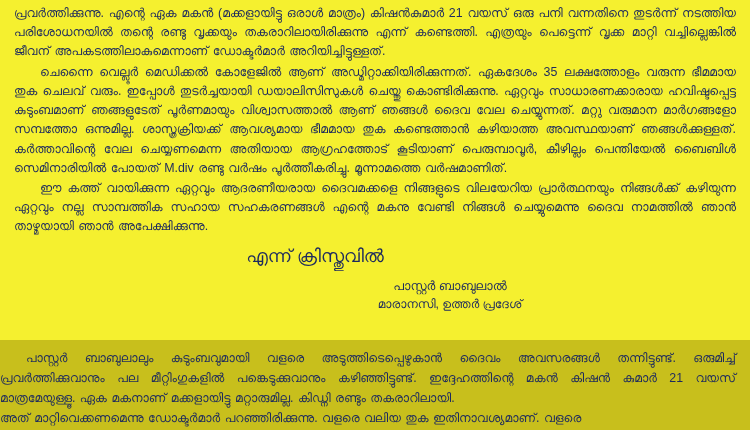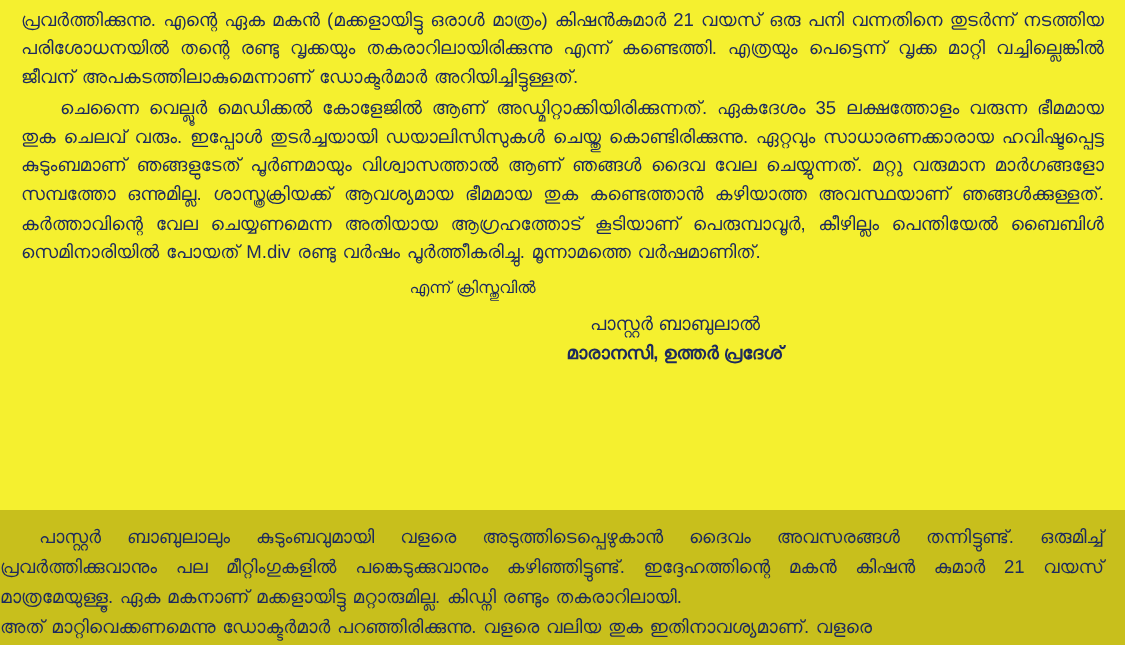--- a/index.html
+++ b/index.html
@@ -48,21 +48,21 @@
     text-align: justify;
     text-justify: inter-word;
     margin: 0 0 1px 0;
     word-spacing: 1px;
   }
   .para.indent {
     text-indent: 26px;
   }
   .sign-line {
     color: #1d2a5e;
-    font-size: 11px;
+    font-size: 18px;
     line-height: 1.55;
     text-align: center;
     margin: 6px 0 0 0;
     padding-right: 120px;
   }
   .sign-name {
     color: #1d2a5e;
     font-size: 12.6px;
     font-weight: normal;
     line-height: 1.5;
@@ -70,21 +70,20 @@
     margin: 6px 0 0 0;
     padding-left: 150px;
   }
   .sign-place {
     color: #1d2a5e;
     font-size: 12.2px;
     line-height: 1.5;
     text-align: center;
     margin: 0;
     padding-left: 150px;
-    font-weight: bold;
   }
   .bottom-para {
     color: #1d2a5e;
     font-size: 12.4px;
     line-height: 1.62;
     text-align: justify;
     text-justify: inter-word;
     margin: 0;
     word-spacing: 1px;
   }
@@ -93,20 +92,21 @@
   }
 </style>
 </head>
 <body>
 
 <div id="page">
 
   <div class="top-section">
     <p class="para">പ്രവർത്തിക്കുന്നു. എന്റെ ഏക മകന്‍ (മക്കളായിട്ടു ഒരാൾ മാത്രം) കിഷൻകുമാർ 21 വയസ് ഒരു പനി വന്നതിനെ തുടർന്ന് നടത്തിയ പരിശോധനയിൽ തന്റെ രണ്ടു വൃക്കയും തകരാറിലായിരിക്കുന്നു എന്ന് കണ്ടെത്തി. എത്രയും പെട്ടെന്ന് വൃക്ക മാറ്റി വച്ചില്ലെങ്കിൽ ജീവന് അപകടത്തിലാകുമെന്നാണ് ഡോക്ടർമാർ അറിയിച്ചിട്ടുള്ളത്.</p>
     <p class="para indent">ചെന്നൈ വെല്ലൂർ മെഡിക്കൽ കോളേജിൽ ആണ് അഡ്മിറ്റാക്കിയിരിക്കുന്നത്. ഏകദേശം 35 ലക്ഷത്തോളം വരുന്ന ഭീമമായ തുക ചെലവ് വരും. ഇപ്പോൾ തുടർച്ചയായി ഡയാലിസിസുകൾ ചെയ്തു കൊണ്ടിരിക്കുന്നു. ഏറ്റവും സാധാരണക്കാരായ ഹവിഷ്ടപ്പെട്ട കുടുംബമാണ് ഞങ്ങളുടേത് പൂർണമായും വിശ്വാസത്താൽ ആണ് ഞങ്ങൾ ദൈവ വേല ചെയ്യുന്നത്. മറ്റു വരുമാന മാർഗങ്ങളോ സമ്പത്തോ ഒന്നുമില്ല. ശാസ്ത്രക്രിയക്ക് ആവശ്യമായ ഭീമമായ തുക കണ്ടെത്താൻ കഴിയാത്ത അവസ്ഥയാണ് ഞങ്ങൾക്കുള്ളത്. കർത്താവിന്റെ വേല ചെയ്യണമെന്ന അതിയായ ആഗ്രഹത്തോട് കൂടിയാണ് പെരുമ്പാവൂർ, കീഴില്ലം പെന്തിയേൽ ബൈബിൾ സെമിനാരിയിൽ പോയത് M.div രണ്ടു വർഷം പൂർത്തീകരിച്ചു. മൂന്നാമത്തെ വർഷമാണിത്.</p>
+    <p class="para indent">ഈ കത്ത് വായിക്കുന്ന ഏറ്റവും ആദരണീയരായ ദൈവമക്കളെ നിങ്ങളുടെ വിലയേറിയ പ്രാർത്ഥനയും നിങ്ങൾക്ക് കഴിയുന്ന ഏറ്റവും നല്ല സാമ്പത്തിക സഹായ സഹകരണങ്ങൾ എന്റെ മകനു വേണ്ടി നിങ്ങൾ ചെയ്യുമെന്നു ദൈവ നാമത്തിൽ ഞാൻ താഴ്മയായി ഞാൻ അപേക്ഷിക്കുന്നു.</p>
     <p class="sign-line">എന്ന് ക്രിസ്തുവിൽ</p>
     <p class="sign-name">പാസ്റ്റർ ബാബുലാൽ</p>
     <p class="sign-place">മാരാനസി, ഉത്തർ പ്രദേശ്</p>
   </div>
 
   <div class="bottom-section">
     <p class="bottom-para indent">പാസ്റ്റർ ബാബുലാലും കുടുംബവുമായി വളരെ അടുത്തിടെപ്പെഴുകാൻ ദൈവം അവസരങ്ങൾ തന്നിട്ടുണ്ട്. ഒരുമിച്ച് പ്രവർത്തിക്കുവാനും പല മീറ്റിംഗുകളിൽ പങ്കെടുക്കുവാനും കഴിഞ്ഞിട്ടുണ്ട്. ഇദ്ദേഹത്തിന്റെ മകൻ കിഷൻ കുമാർ 21 വയസ് മാത്രമേയുള്ളൂ. ഏക മകനാണ് മക്കളായിട്ടു മറ്റാരുമില്ല. കിഡ്നി രണ്ടും തകരാറിലായി.</p>
     <p class="bottom-para">അത് മാറ്റിവെക്കണമെന്നു ഡോക്ടർമാർ പറഞ്ഞിരിക്കുന്നു. വളരെ വലിയ തുക ഇതിനാവശ്യമാണ്. വളരെ</p>
   </div>
 

